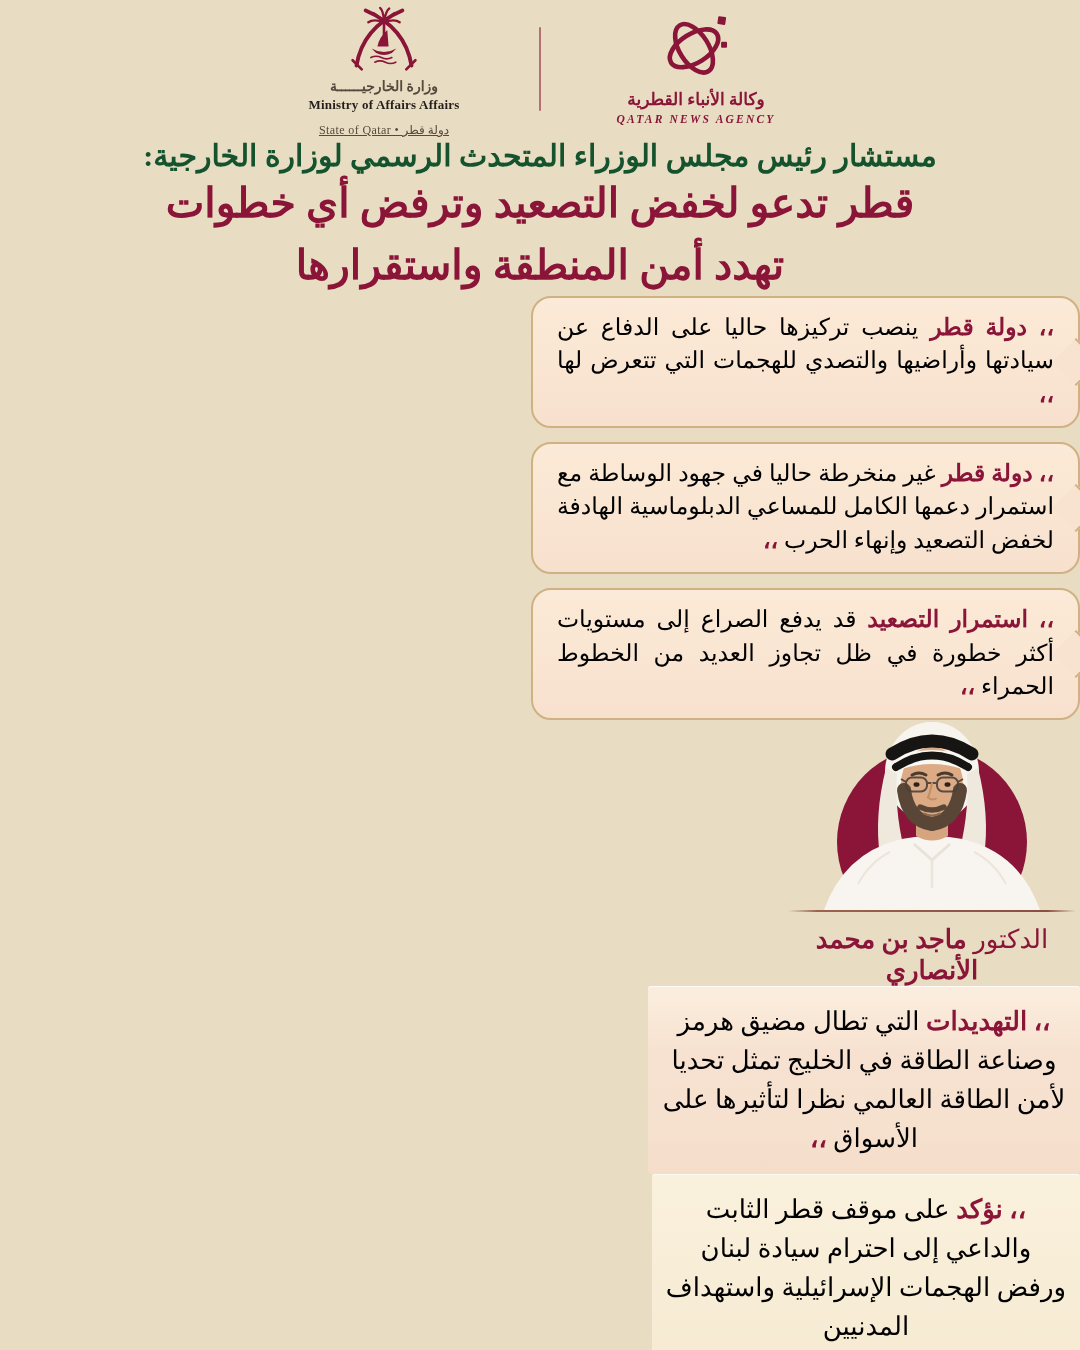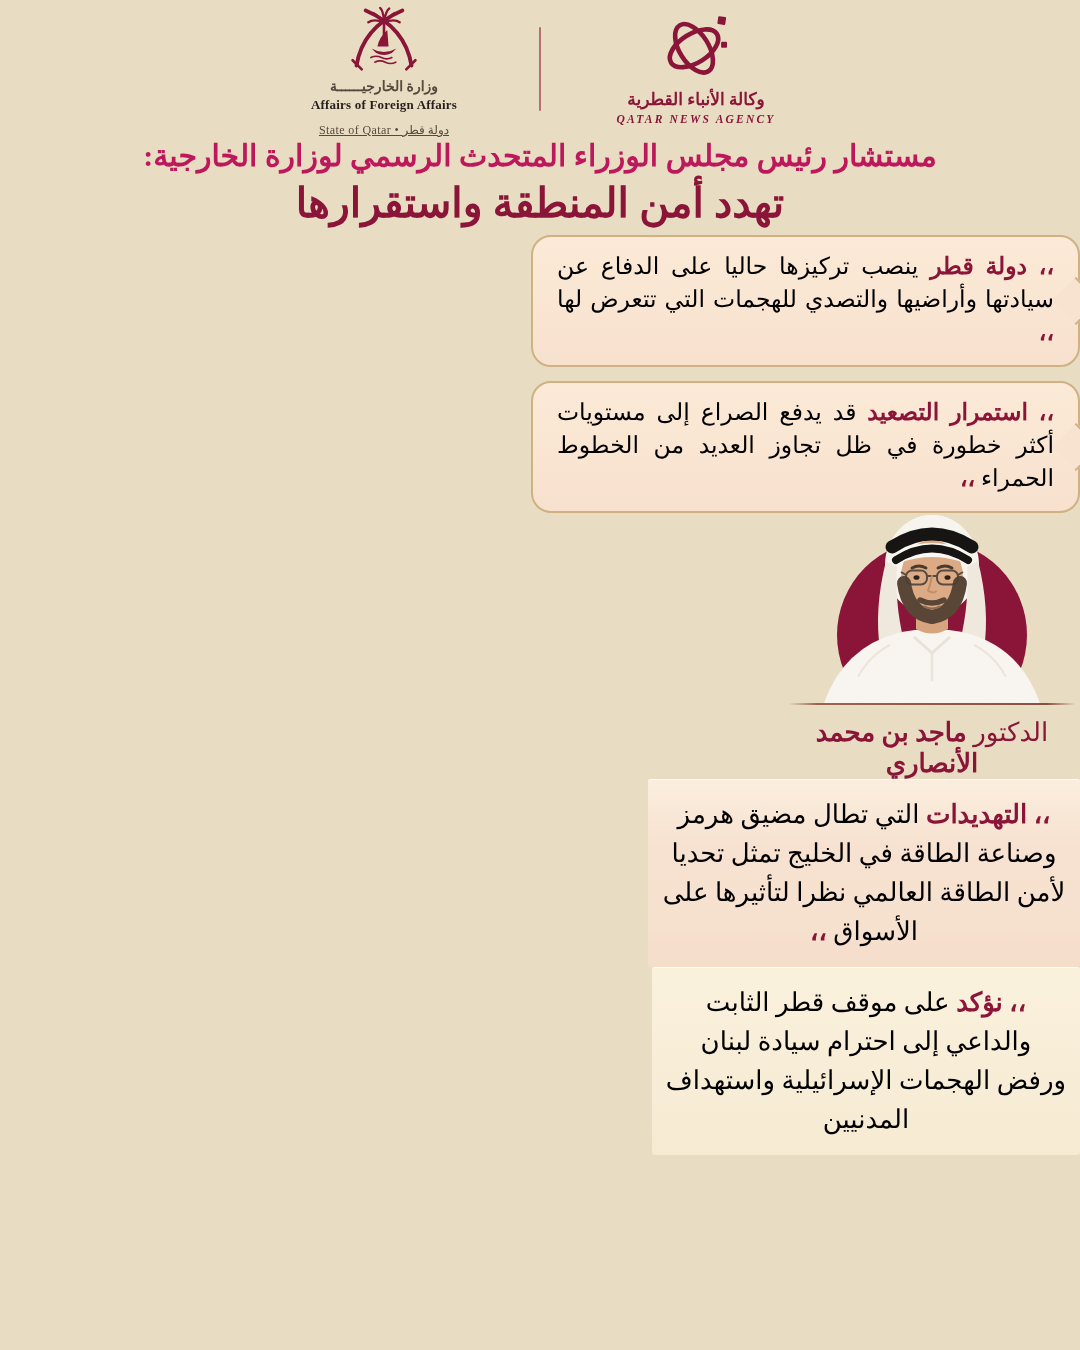--- a/index.html
+++ b/index.html
@@ -10,21 +10,21 @@
   .mofa{width:250px;}
   .mofa .ar{font-size:14px;font-weight:bold;color:#57493c;margin-top:2px;}
   .mofa .en{font-size:13px;font-weight:bold;color:#241f1c;margin-top:2px;letter-spacing:.2px;}
   .mofa .sub{font-size:12px;color:#57493c;margin-top:10px;letter-spacing:.4px;text-decoration:underline;}
   .logo-divider{width:2px;height:84px;background:#8a1538;opacity:.55;border-radius:1px;}
   .qna{width:250px;color:#8a1538;}
   .qna .ar{font-size:17px;font-weight:bold;margin-top:5px;}
   .qna .en{font-size:11.5px;font-weight:bold;letter-spacing:2.2px;margin-top:3px;font-style:italic;}
 
   
-  .kicker{top:166px;left:50px;right:50px;text-align:center;font-size:30px;font-weight:bold;color:#be185d;}
+  .kicker{top:166px;left:50px;right:50px;text-align:center;font-size:30px;font-weight:bold;color:#14532d;}
   .headline{top:216px;left:40px;right:40px;text-align:center;font-size:41px;font-weight:bold;color:#8a1538;line-height:1.5;}
 
   
   .bubbles{top:360px;left:88px;width:577px;display:flex;flex-direction:column;gap:14px;}
   .bubble{
     position:relative;box-sizing:border-box;min-height:124px;
     background:linear-gradient(180deg,#fbead7,#f7e1ce);
     border:2px solid #cfb184;border-radius:20px;
     padding:13px 24px 15px;font-size:23.5px;line-height:1.42;text-align:justify;margin-left:28px;
   }
@@ -63,49 +63,57 @@
         <path d="M 112 100 C 106 64 84 34 42 16" stroke-width="6"></path>
         <path d="M 22 92 L 36 106 M 104 106 L 118 92" stroke-width="4"></path>
         <path d="M 70 66 L 70 33" stroke-width="4"></path>
         <path d="M70 34 Q 54 28 46 34 M70 34 Q 86 28 94 34 M70 34 Q 56 18 50 20 M70 34 Q 84 18 90 20 M70 33 Q 69 16 64 12 M70 33 Q 73 16 78 13" stroke-width="3.5"></path>
         <path d="M 50 88 Q 58 84 66 88 T 82 88 M 56 95 Q 64 91 72 95 T 88 95" stroke-width="2.5"></path>
       </g>
       <path d="M 75 46 Q 62 58 60 71 L 77 71 Z" fill="#8a1538"></path>
       <path d="M 51 74 Q 70 85 89 74 L 82 81 Q 70 87 58 81 Z" fill="#8a1538"></path>
     </svg>
     <div class="ar">وزارة الخارجيــــــة</div>
-    <div class="en">Affairs of Foreign Affairs</div>
+    <div class="en">Ministry of Affairs Affairs</div>
     <div class="sub">State of Qatar • دولة قطر</div>
   </div>
   <div class="logo-divider"></div>
   <div class="logo-block qna">
     <svg width="76" height="66" viewBox="0 0 110 100" aria-hidden="true">
       <g stroke="#8a1538" stroke-width="7" fill="none">
         <ellipse cx="52" cy="52" rx="41" ry="22" transform="rotate(-32 52 52)"></ellipse>
         <ellipse cx="52" cy="52" rx="41" ry="22" transform="rotate(58 52 52)"></ellipse>
       </g>
       <rect x="88" y="4" width="12" height="12" rx="1.5" fill="#8a1538" transform="rotate(8 94 10)"></rect>
       <rect x="93" y="42" width="9" height="9" rx="1.5" fill="#8a1538"></rect>
     </svg>
     <div class="ar">وكالة الأنباء القطرية</div>
     <div class="en">QATAR NEWS AGENCY</div>
   </div>
 </div>
 
 <div class="kicker">مستشار رئيس مجلس الوزراء المتحدث الرسمي لوزارة الخارجية:</div>
 <div class="headline">
+  <div>قطر تدعو لخفض التصعيد وترفض أي خطوات</div>
   <div>تهدد أمن المنطقة واستقرارها</div>
 </div>
 
 <div class="bubbles">
   <div class="bubble">
     <span class="tail"></span>
     <span class="qm">،،</span>
     <span class="lead">دولة قطر</span>
     <span>ينصب تركيزها حاليا على الدفاع عن سيادتها وأراضيها والتصدي للهجمات التي تتعرض لها</span>
+    <span class="qm">،،</span>
+  </div>
+  <div class="bubble">
+    <span class="tail"></span>
+    <span class="qm">،،</span>
+    <span class="lead">دولة قطر</span>
+    <span>غير منخرطة حاليا في جهود الوساطة مع استمرار دعمها الكامل للمساعي الدبلوماسية الهادفة لخفض التصعيد وإنهاء الحرب</span>
     <span class="qm">،،</span>
   </div>
   <div class="bubble">
     <span class="tail"></span>
     <span class="qm">،،</span>
     <span class="lead">استمرار التصعيد</span>
     <span>قد يدفع الصراع إلى مستويات أكثر خطورة في ظل تجاوز العديد من الخطوط الحمراء</span>
     <span class="qm">،،</span>
   </div>
 </div>

